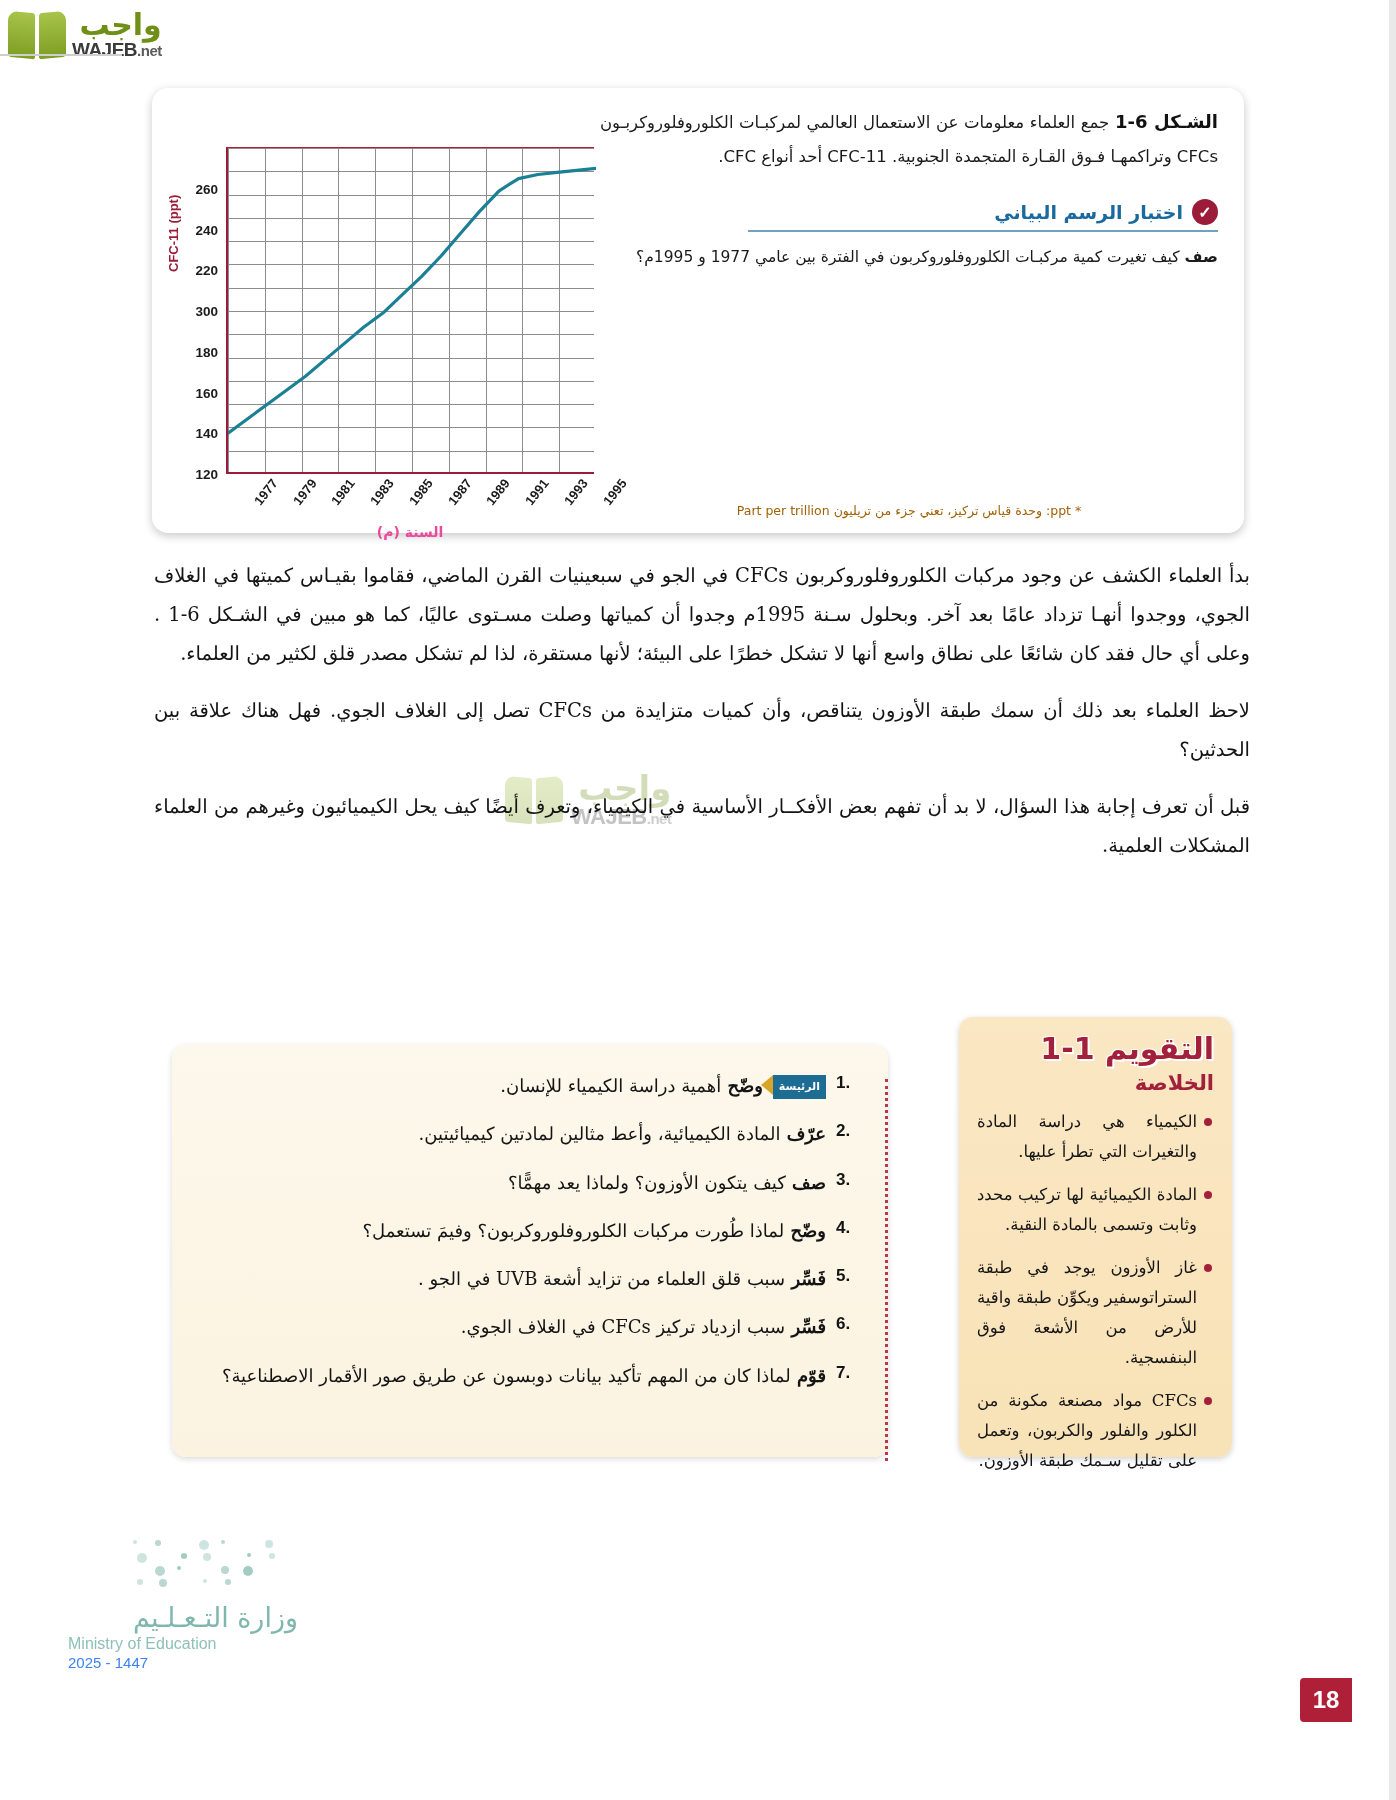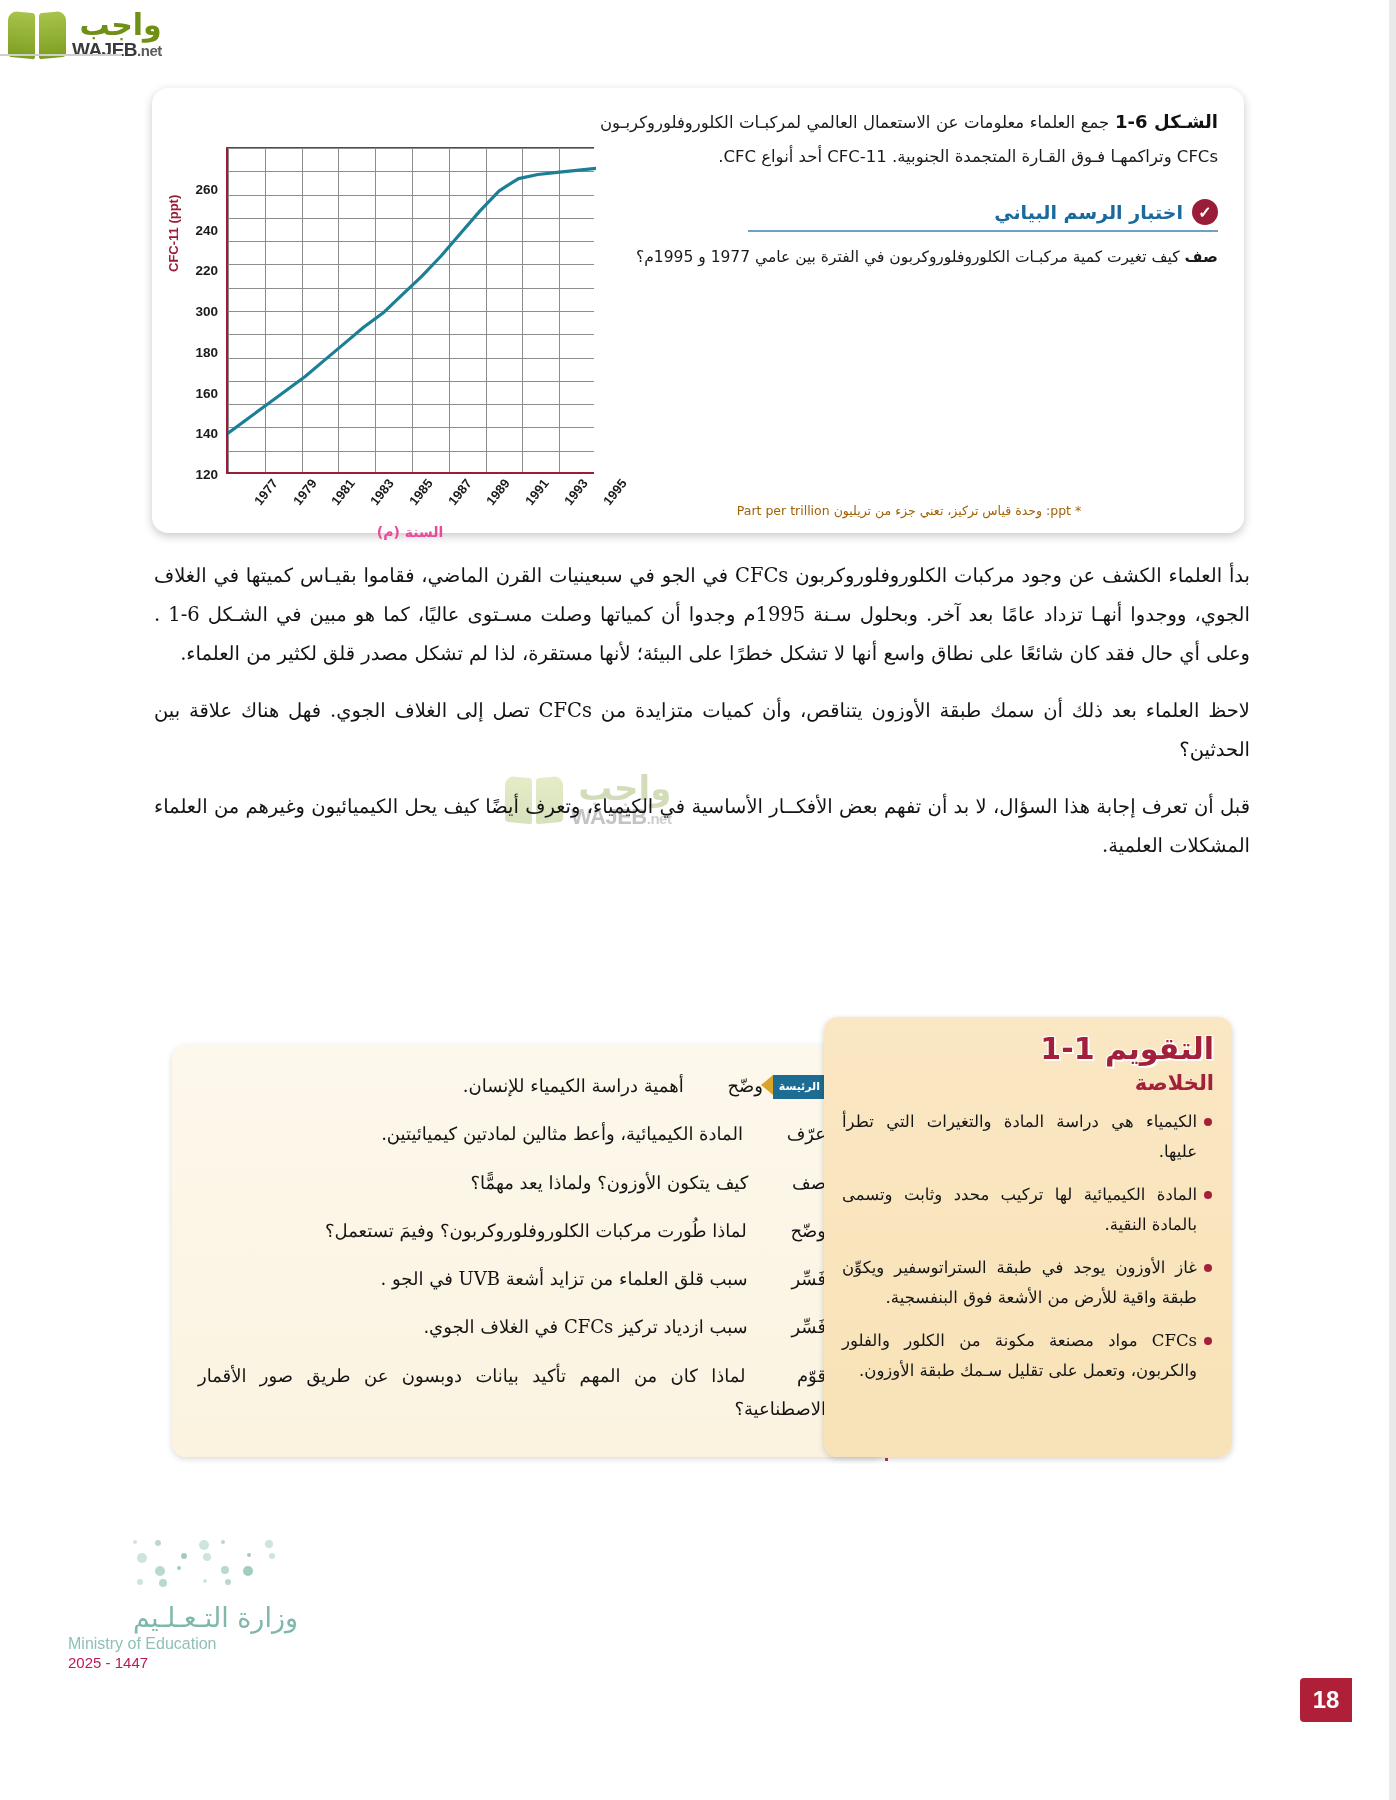--- a/index.html
+++ b/index.html
@@ -169,21 +169,21 @@
     font-family: "DejaVu Serif", serif;
     font-size: 19.5px; line-height: 2.0; color: #141414;
     text-align: justify; text-justify: inter-word;
   }
 
   
   .eval-panel {
     position: absolute; left: 172px; top: 1017px; width: 1060px; height: 440px;
   }
   .eval-right {
-    position: absolute; right: 0; top: 0; width: 408px; height: 440px;
+    position: absolute; right: 0; top: 0; width: 273px; height: 440px;
     background: linear-gradient(180deg,#fae7c3,#f8e2b7);
     border-radius: 14px 14px 14px 14px;
     box-shadow: 0 2px 6px rgba(0,0,0,0.18);
     padding: 14px 18px 14px 18px;
     direction: rtl;
   }
   .eval-title {
     font-family: "DejaVu Sans", sans-serif;
     font-weight: bold; font-size: 30px; color: #a3203a;
     text-align: right; line-height: 1.2;
@@ -230,21 +230,21 @@
     font-family: "Liberation Sans", sans-serif;
     font-weight: bold; font-size: 17px; color: #141414;
     padding-top: 4px; direction: ltr;
   }
   .q-text {
     flex: 1 1 auto;
     font-family: "DejaVu Serif", serif;
     font-size: 18px; line-height: 1.85; color: #141414;
     text-align: justify;
   }
-  .q-text b { font-weight: normal; padding-left: 38px; }
+  .q-text b { font-weight: bold; }
   .main-idea-badge {
     display: inline-flex; align-items: center;
     background: #1c6c93; color: #fff;
     font-family: "DejaVu Sans", sans-serif;
     font-weight: bold; font-size: 11px;
     padding: 2px 6px; margin-left: 4px;
     position: relative; vertical-align: middle;
     direction: rtl;
   }
   .main-idea-badge::after {
@@ -262,21 +262,21 @@
   .moe-ar {
     font-family: "DejaVu Sans", sans-serif;
     font-size: 27px; color: #7fb7ad; direction: rtl; letter-spacing: 1px;
   }
   .moe-en {
     font-family: "Liberation Sans", sans-serif;
     font-size: 16px; color: #8ec0b7; direction: ltr; margin-top: 2px;
   }
   .moe-year {
     font-family: "Liberation Sans", sans-serif;
-    font-size: 15px; color: #be185d; direction: ltr; margin-top: 1px;
+    font-size: 15px; color: #3b82f6; direction: ltr; margin-top: 1px;
   }
   .page-num {
     position: absolute; right: 44px; bottom: 78px;
     width: 52px; height: 44px;
     background: #b01f38; color: #ffffff;
     border-radius: 4px 0 0 4px;
     display: flex; align-items: center; justify-content: center;
     font-family: "Liberation Sans", sans-serif;
     font-weight: bold; font-size: 24px;
   }

